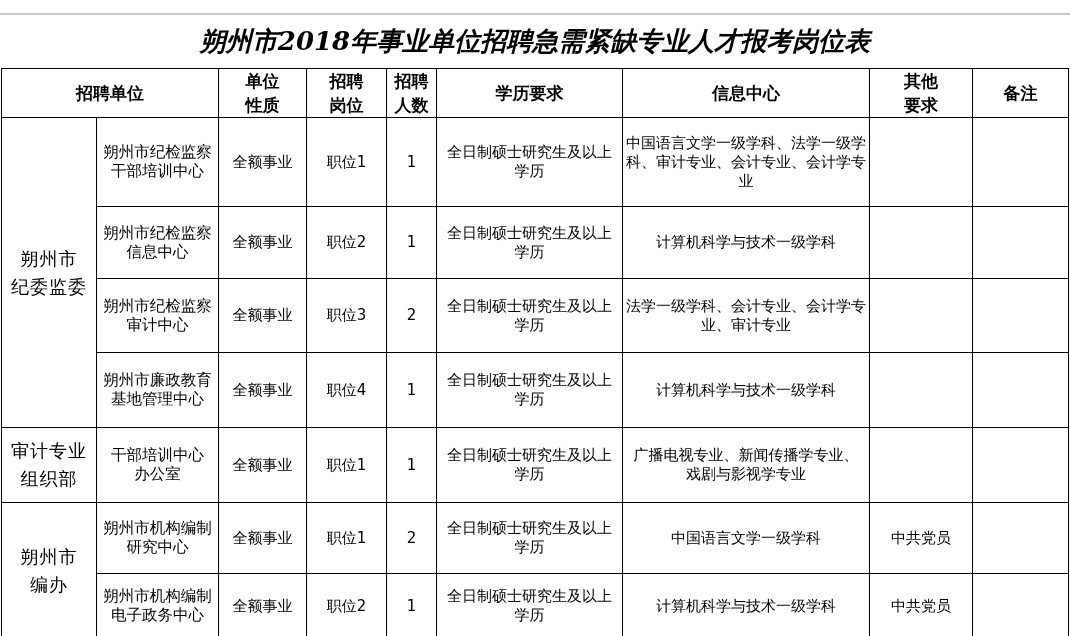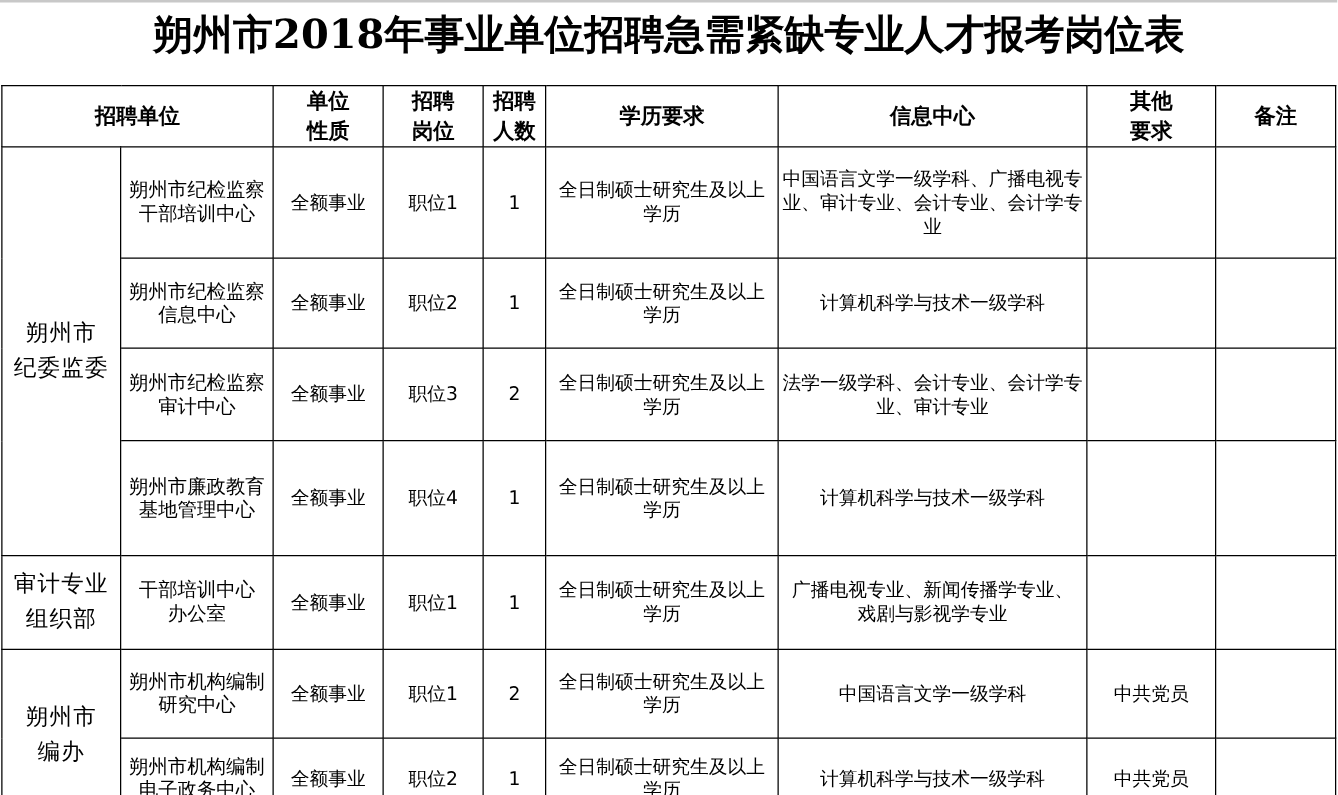--- a/index.html
+++ b/index.html
@@ -1,41 +1,41 @@
 <!DOCTYPE html>
 <html><head>
 <meta charset="utf-8">
 <style>
   html, body { margin: 0; padding: 0; background: #ffffff; }
   body { width: 1070px; height: 636px; overflow: hidden; position: relative; font-family: "DejaVu Sans", "Liberation Sans", sans-serif; color: #000; }
   .title {
-    position: absolute; left: 0; top: 0; width: 1070px; height: 54px;
+    position: absolute; left: 0; top: 13px; width: 1070px; height: 54px;
     display: flex; align-items: center; justify-content: center;
     font-family: "DejaVu Serif", "Liberation Serif", serif;
-    font-size: 32px; font-weight: bold; letter-spacing: 0px;
-    border-top: 2px solid #c8c8c8; box-sizing: border-box;
+    font-size: 26px; font-weight: bold; letter-spacing: 0px;
+    border-top: 2px solid #c8c8c8; box-sizing: border-box; font-style: italic;
   }
   table.grid {
     position: absolute; left: 1px; top: 68px;
     border-collapse: collapse; table-layout: fixed;
     width: 1067px;
   }
   table.grid td, table.grid th {
     border: 1.5px solid #000; text-align: center; vertical-align: middle;
     padding: 0 2px; font-size: 15px; line-height: 19px; overflow: hidden;
     font-weight: normal;
   }
   table.grid th { font-size: 17px; font-weight: bold; line-height: 24px; }
   .org { font-size: 18px !important; line-height: 28px !important; letter-spacing: 1px; }
   .sub { font-size: 15.5px !important; line-height: 19px !important; }
   .hdr { height: 49px; }
   .r1 { height: 89px; }
   .r2 { height: 72px; }
   .r3 { height: 74px; }
-  .r4 { height: 92px; }
+  .r4 { height: 75px; }
   .r5 { height: 75px; }
   .r6 { height: 71px; }
   .r7 { height: 65px; }
   .pre { white-space: pre-line; }
 </style>
 </head>
 <body>
 
 <div class="title">朔州市2018年事业单位招聘急需紧缺专业人才报考岗位表</div>
 
@@ -70,21 +70,21 @@
   <tr class="r1">
     <td rowspan="4" class="org pre">朔州市
 纪委监委</td>
     <td class="sub pre">朔州市纪检监察
 干部培训中心</td>
     <td>全额事业</td>
     <td>职位1</td>
     <td>1</td>
     <td class="pre">全日制硕士研究生及以上
 学历</td>
-    <td>中国语言文学一级学科、广播电视专业、审计专业、会计专业、会计学专业</td>
+    <td>中国语言文学一级学科、法学一级学科、审计专业、会计专业、会计学专业</td>
     <td></td>
     <td></td>
   </tr>
   <tr class="r2">
     <td class="sub pre">朔州市纪检监察
 信息中心</td>
     <td>全额事业</td>
     <td>职位2</td>
     <td>1</td>
     <td class="pre">全日制硕士研究生及以上

